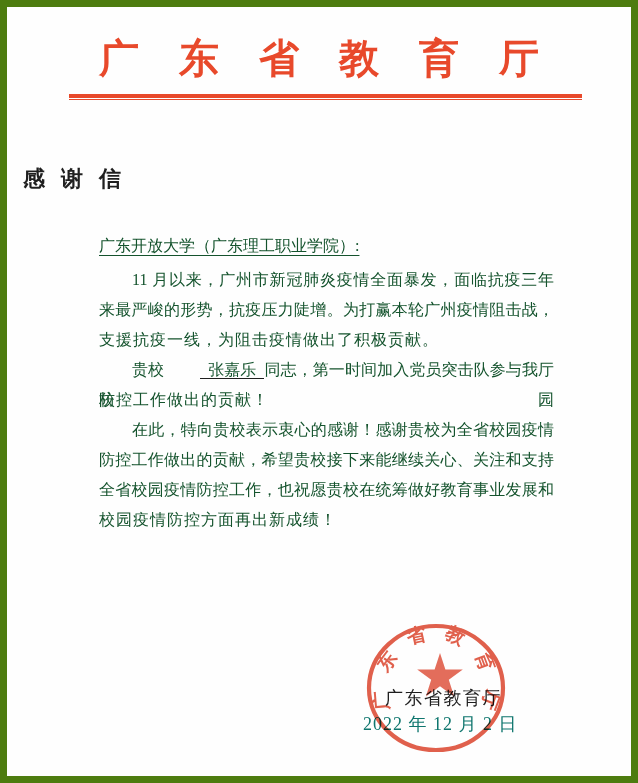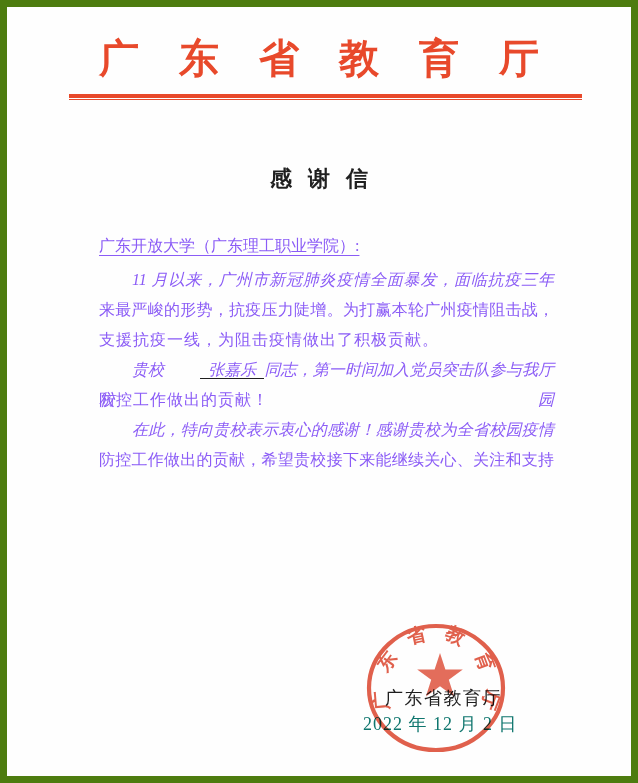--- a/index.html
+++ b/index.html
@@ -25,39 +25,39 @@
     white-space: nowrap;
   }
   .rule { position: absolute; left: 62px; width: 513px; }
   .rule-header { top: 87px; }
   .rule-header .thick { height: 3.5px; background: #e8492b; }
   .rule-header .gap   { height: 1.5px; }
   .rule-header .thin  { height: 1.2px; background: #e8492b; }
   
   .letter-title {
     position: absolute; top: 157px; left: 0; right: 0;
-    text-align: center;
+    text-align: left;
     font-size: 22px; font-weight: 700;
     color: #1f1f1f;
     letter-spacing: 16px; text-indent: 16px;
   }
   
   .letter-body {
     position: absolute; left: 92px; top: 224px; width: 455px;
-    font-size: 16px; line-height: 30px; color: #8b5cf6;
+    font-size: 16px; line-height: 30px; color: #14532d;
   }
   .salutation { margin-bottom: 4px; }
   .salutation span {
     text-decoration: underline;
     text-underline-offset: 4px;
     text-decoration-thickness: 1px;
   }
   .line { text-align: justify; text-align-last: justify; height: 30px; }
   .line.end { text-align-last: left; letter-spacing: 1px; }
-  .line.indent { text-indent: 33px; font-style: italic; }
+  .line.indent { text-indent: 33px; }
   .name-underline {
     border-bottom: 1.2px solid #1f1f1f;
     padding: 0 8px;
     margin-left: 36px;
   }
   
   .signature {
     position: absolute; left: 378px; top: 679px;
     font-size: 18px; letter-spacing: 1.5px; color: #1f1f1f;
     white-space: nowrap;
@@ -94,20 +94,22 @@
     <div class="salutation">
       <span>广东开放大学（广东理工职业学院）:</span>
     </div>
     <div class="line indent">11 月以来，广州市新冠肺炎疫情全面暴发，面临抗疫三年</div>
     <div class="line">来最严峻的形势，抗疫压力陡增。为打赢本轮广州疫情阻击战，</div>
     <div class="line end">支援抗疫一线，为阻击疫情做出了积极贡献。</div>
     <div class="line indent"><span>贵校</span><span class="name-underline">张嘉乐</span><span>同志，第一时间加入党员突击队参与我厅校园</span></div>
     <div class="line end">防控工作做出的贡献！</div>
     <div class="line indent">在此，特向贵校表示衷心的感谢！感谢贵校为全省校园疫情</div>
     <div class="line">防控工作做出的贡献，希望贵校接下来能继续关心、关注和支持</div>
+    <div class="line">全省校园疫情防控工作，也祝愿贵校在统筹做好教育事业发展和</div>
+    <div class="line end">校园疫情防控方面再出新成绩！</div>
   </div>
 
   <div class="signature">广东省教育厅</div>
   <div class="date">2022 年 12 月 2 日</div>
 
   <svg class="seal" viewBox="0 0 142 132" xmlns="http://www.w3.org/2000/svg" xmlns:xlink="http://www.w3.org/1999/xlink">
     <ellipse cx="71" cy="66" rx="67" ry="62" fill="none" stroke="#dd4a33" stroke-width="4.2"></ellipse>
     <path id="sealArc" d="M 26.6 86.7 A 49 49 0 1 1 115.4 86.7" fill="none"></path>
     <text font-size="19" font-weight="bold" fill="#dd4a33" letter-spacing="16" font-family="Liberation Serif, DejaVu Serif, serif">
       <textPath xlink:href="#sealArc" href="#sealArc" startOffset="0">广东省教育厅</textPath>

